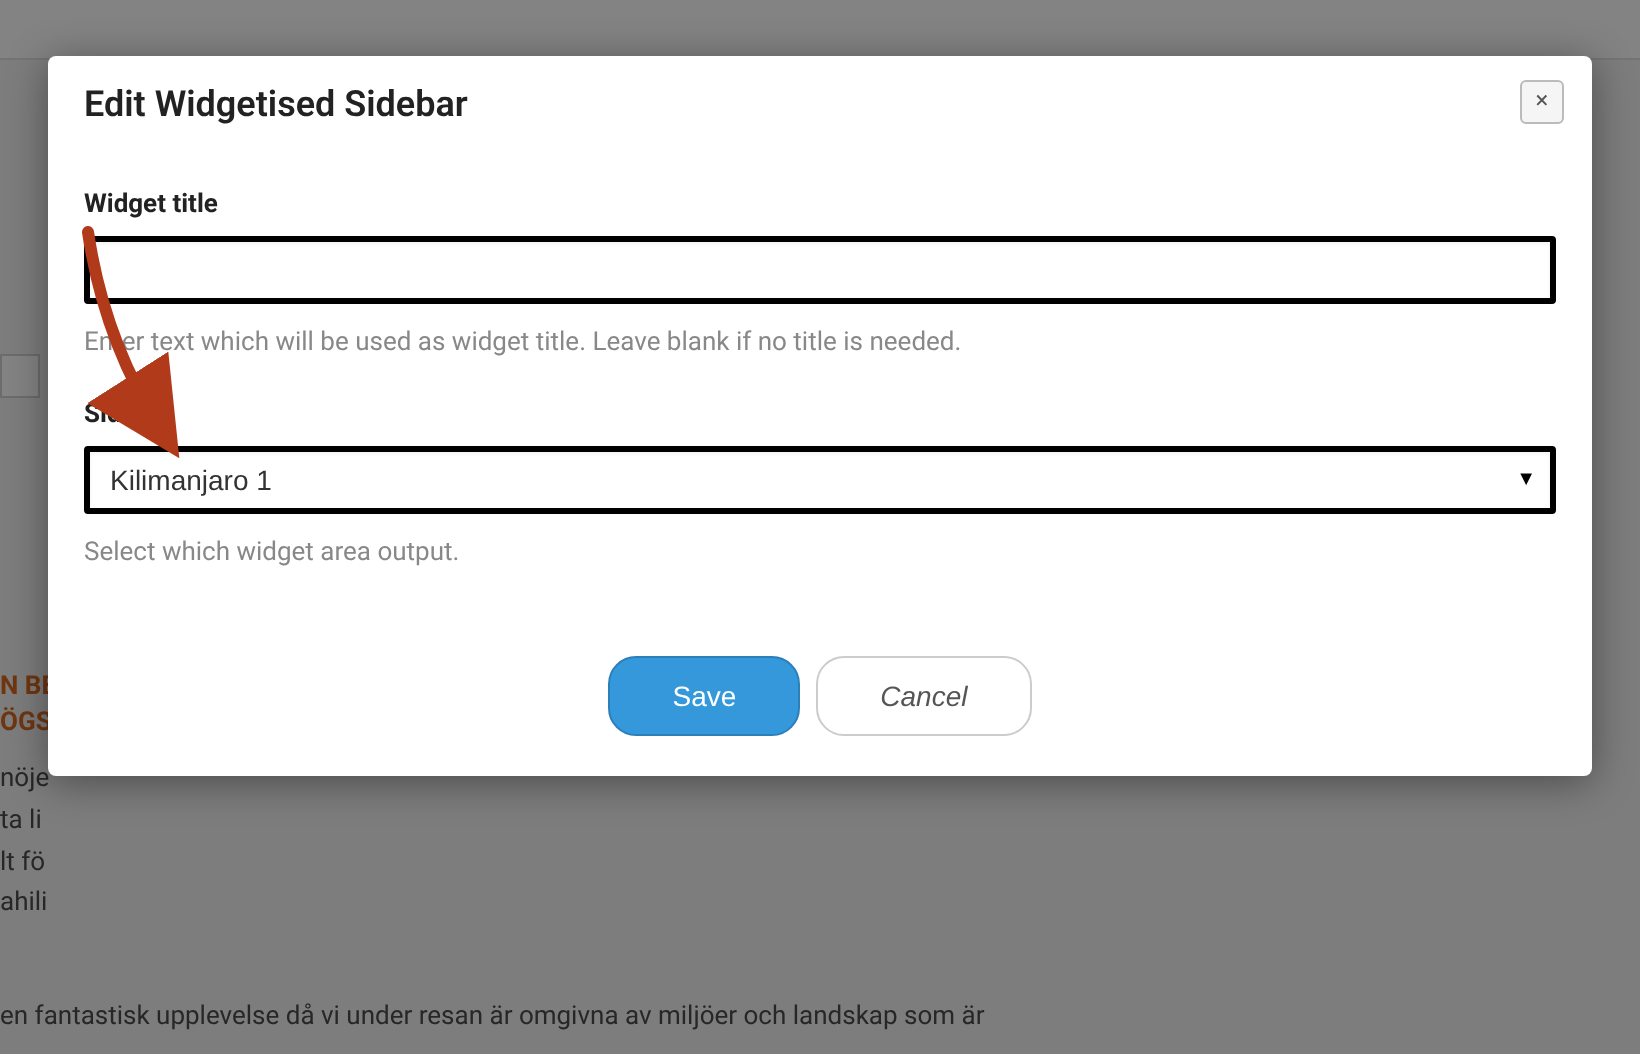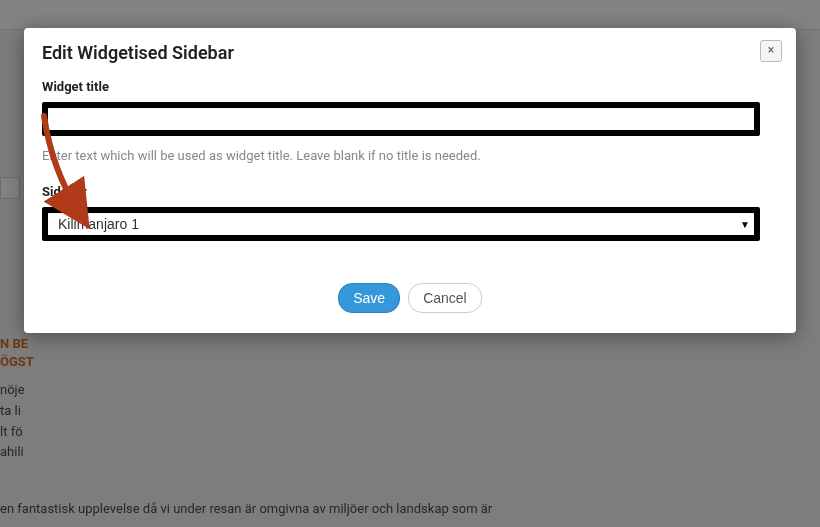--- a/index.html
+++ b/index.html
@@ -85,34 +85,35 @@
     border: 1px solid #bbb;
     border-radius: 3px;
     background: #f5f5f5;
     color: #555;
     font-size: 12px;
     line-height: 18px;
     text-align: center;
     cursor: pointer;
   }
   .modal-body {
-    padding: 4px 36px 18px 18px;
+    padding: 4px 18px 18px 18px;
+    margin-top: 16px;
   }
   .form-group { margin-bottom: 18px; }
   .form-label {
     display: block;
     font-weight: 700;
     font-size: 13px;
     color: #222;
     margin-bottom: 8px;
   }
   .form-input, .form-select {
     width: 100%;
     height: 34px;
-    border: 6px solid #000000;
+    border: 3px solid #000000;
     border-radius: 2px;
     padding: 0 10px;
     font-size: 14px;
     color: #333;
     background: #fff;
     box-shadow: inset 0 1px 2px rgba(0,0,0,0.05);
   }
   .form-select {
     appearance: none;
     background: #fff;
@@ -135,38 +136,39 @@
     color: #888;
     margin-top: 10px;
     line-height: 1.5;
   }
   .modal-footer {
     text-align: center;
     padding: 6px 0 20px 0;
   }
   .btn {
     display: inline-block;
-    height: 30px;
-    padding: 0 14px;
+    height: 40px;
+    padding: 0 31px;
     font-size: 14px;
     border-radius: 14px;
     cursor: pointer;
     line-height: 28px;
     vertical-align: middle;
   }
   .btn-primary {
     background: #3498db;
     border: 1px solid #2a80b9;
     color: #fff;
     margin-right: 4px;
   }
   .btn-default {
     background: #fff;
     border: 1px solid #ccc;
     color: #555;
+    font-style: italic;
   }
   .arrow {
     position: absolute;
     top: 110px;
     left: 32px;
     width: 70px;
     height: 120px;
     pointer-events: none;
     z-index: 50;
   }
@@ -210,20 +212,21 @@
     </div>
 
     <div class="form-group">
       <label class="form-label">Sidebar</label>
       <div class="select-wrap">
         <button type="button" class="form-select">
           <span>Kilimanjaro 1</span>
         </button>
         <span class="select-caret">▼</span>
       </div>
+      <div class="form-desc">Select which widget area output.</div>
     </div>
 
 
   </div>
 
   <div class="modal-footer">
     <button class="btn btn-primary">Save</button>
     <button class="btn btn-default">Cancel</button>
   </div>
 </div>

